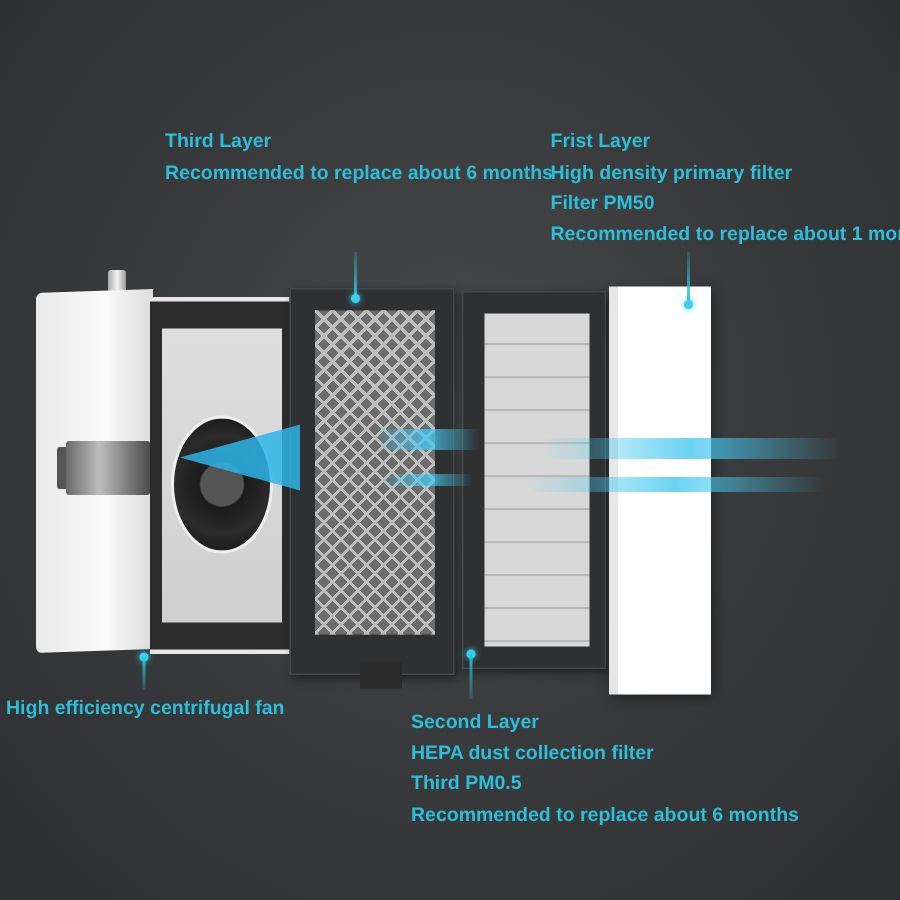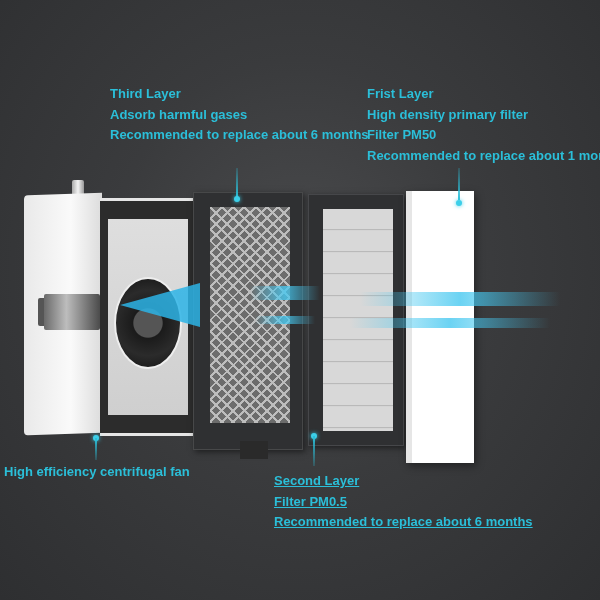--- a/index.html
+++ b/index.html
@@ -55,34 +55,34 @@
   
   .beam { position: absolute; height: 14px; background: linear-gradient(to right, rgba(60,190,230,0), rgba(70,200,240,0.8), rgba(60,190,230,0)); }
   .cone { position: absolute; left: 120px; top: 283px; width: 0; height: 0;
     border-top: 22px solid transparent; border-bottom: 22px solid transparent; border-right: 80px solid rgba(45,180,230,0.85); }
 </style>
 </head>
 <body>
 
 <div class="label-block" style="left:110px; top:84px;">
   <div class="line">Third Layer</div>
-  <div class="line">Adsorb harmful gases</div>
   <div class="line">Recommended to replace about 6 months</div>
 </div>
 
 <div class="label-block" style="left:367px; top:84px;">
   <div class="line">Frist Layer</div>
   <div class="line">High density primary filter</div>
   <div class="line">Filter PM50</div>
   <div class="line">Recommended to replace about 1 month</div>
 </div>
 
-<div class="label-block" style="left:274px; top:471px;text-decoration:underline;">
+<div class="label-block" style="left:274px; top:471px;">
   <div class="line">Second Layer</div>
-  <div class="line">Filter PM0.5</div>
+  <div class="line">HEPA dust collection filter</div>
+  <div class="line">Third PM0.5</div>
   <div class="line">Recommended to replace about 6 months</div>
 </div>
 
 <div class="label-block" style="left:4px; top:462px;">
   <div class="line">High efficiency centrifugal fan</div>
 </div>
 
 <div class="fan-housing">
   <div class="nozzle"></div>
   <div class="housing-side"></div>

